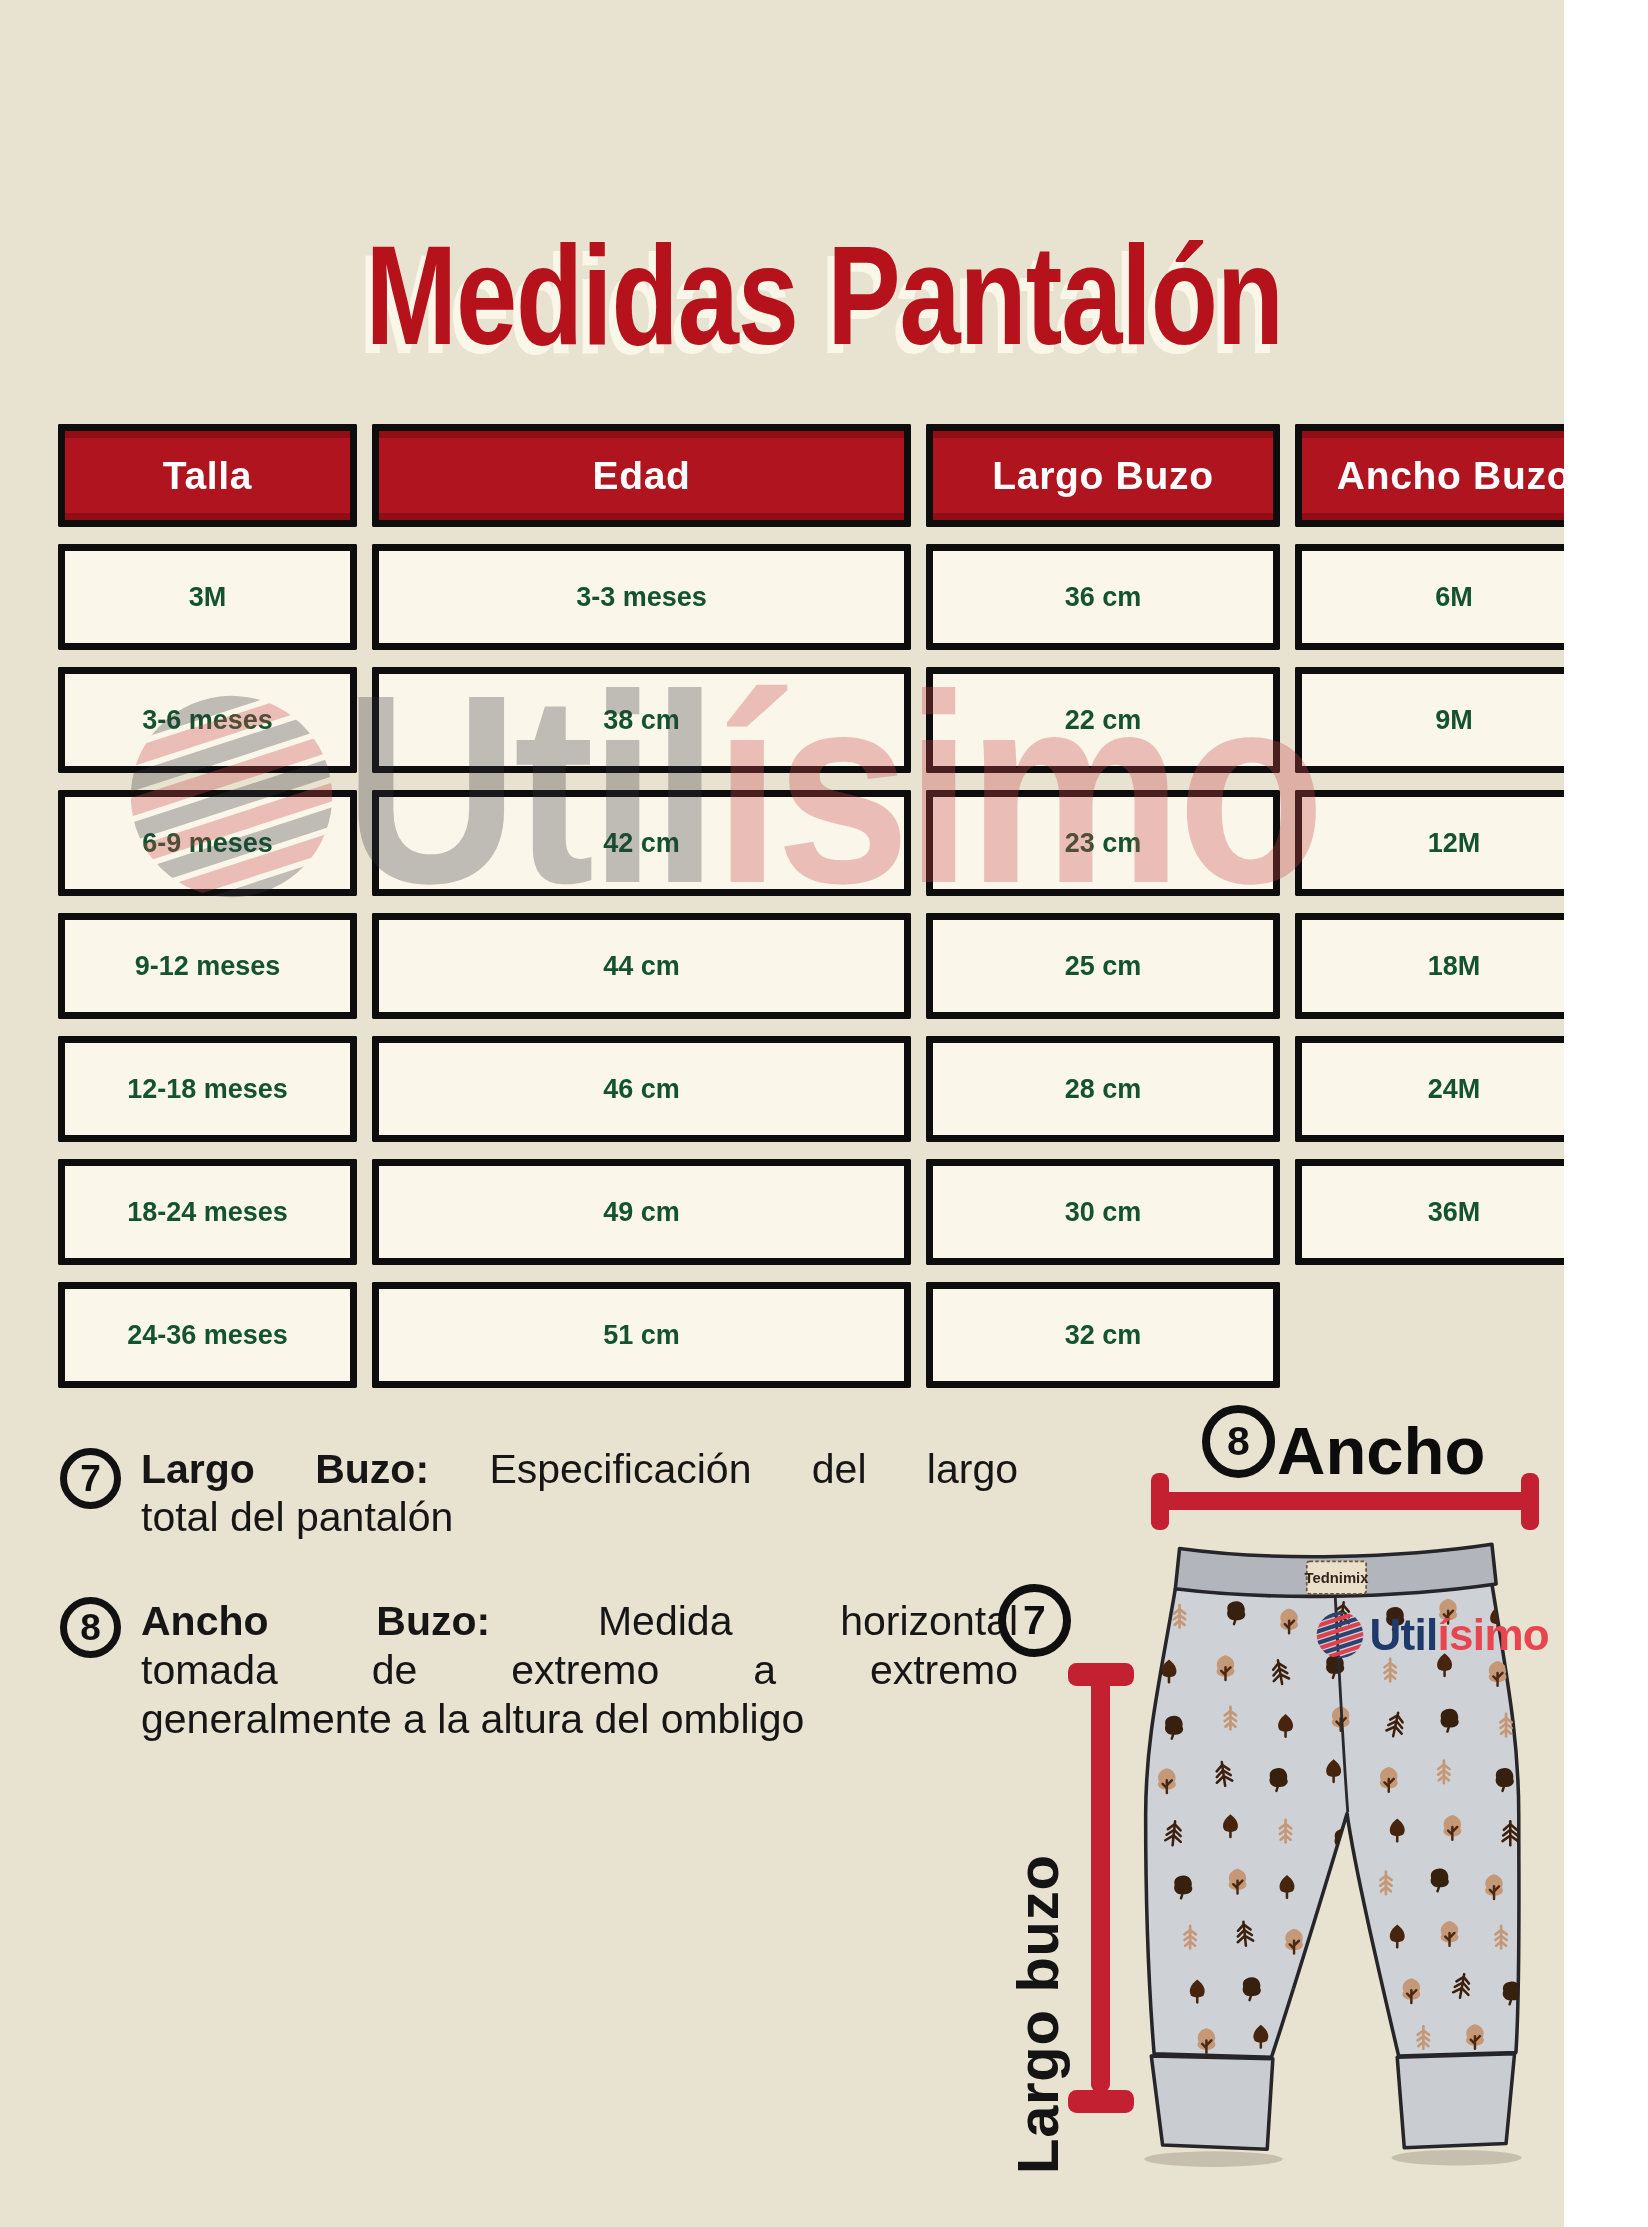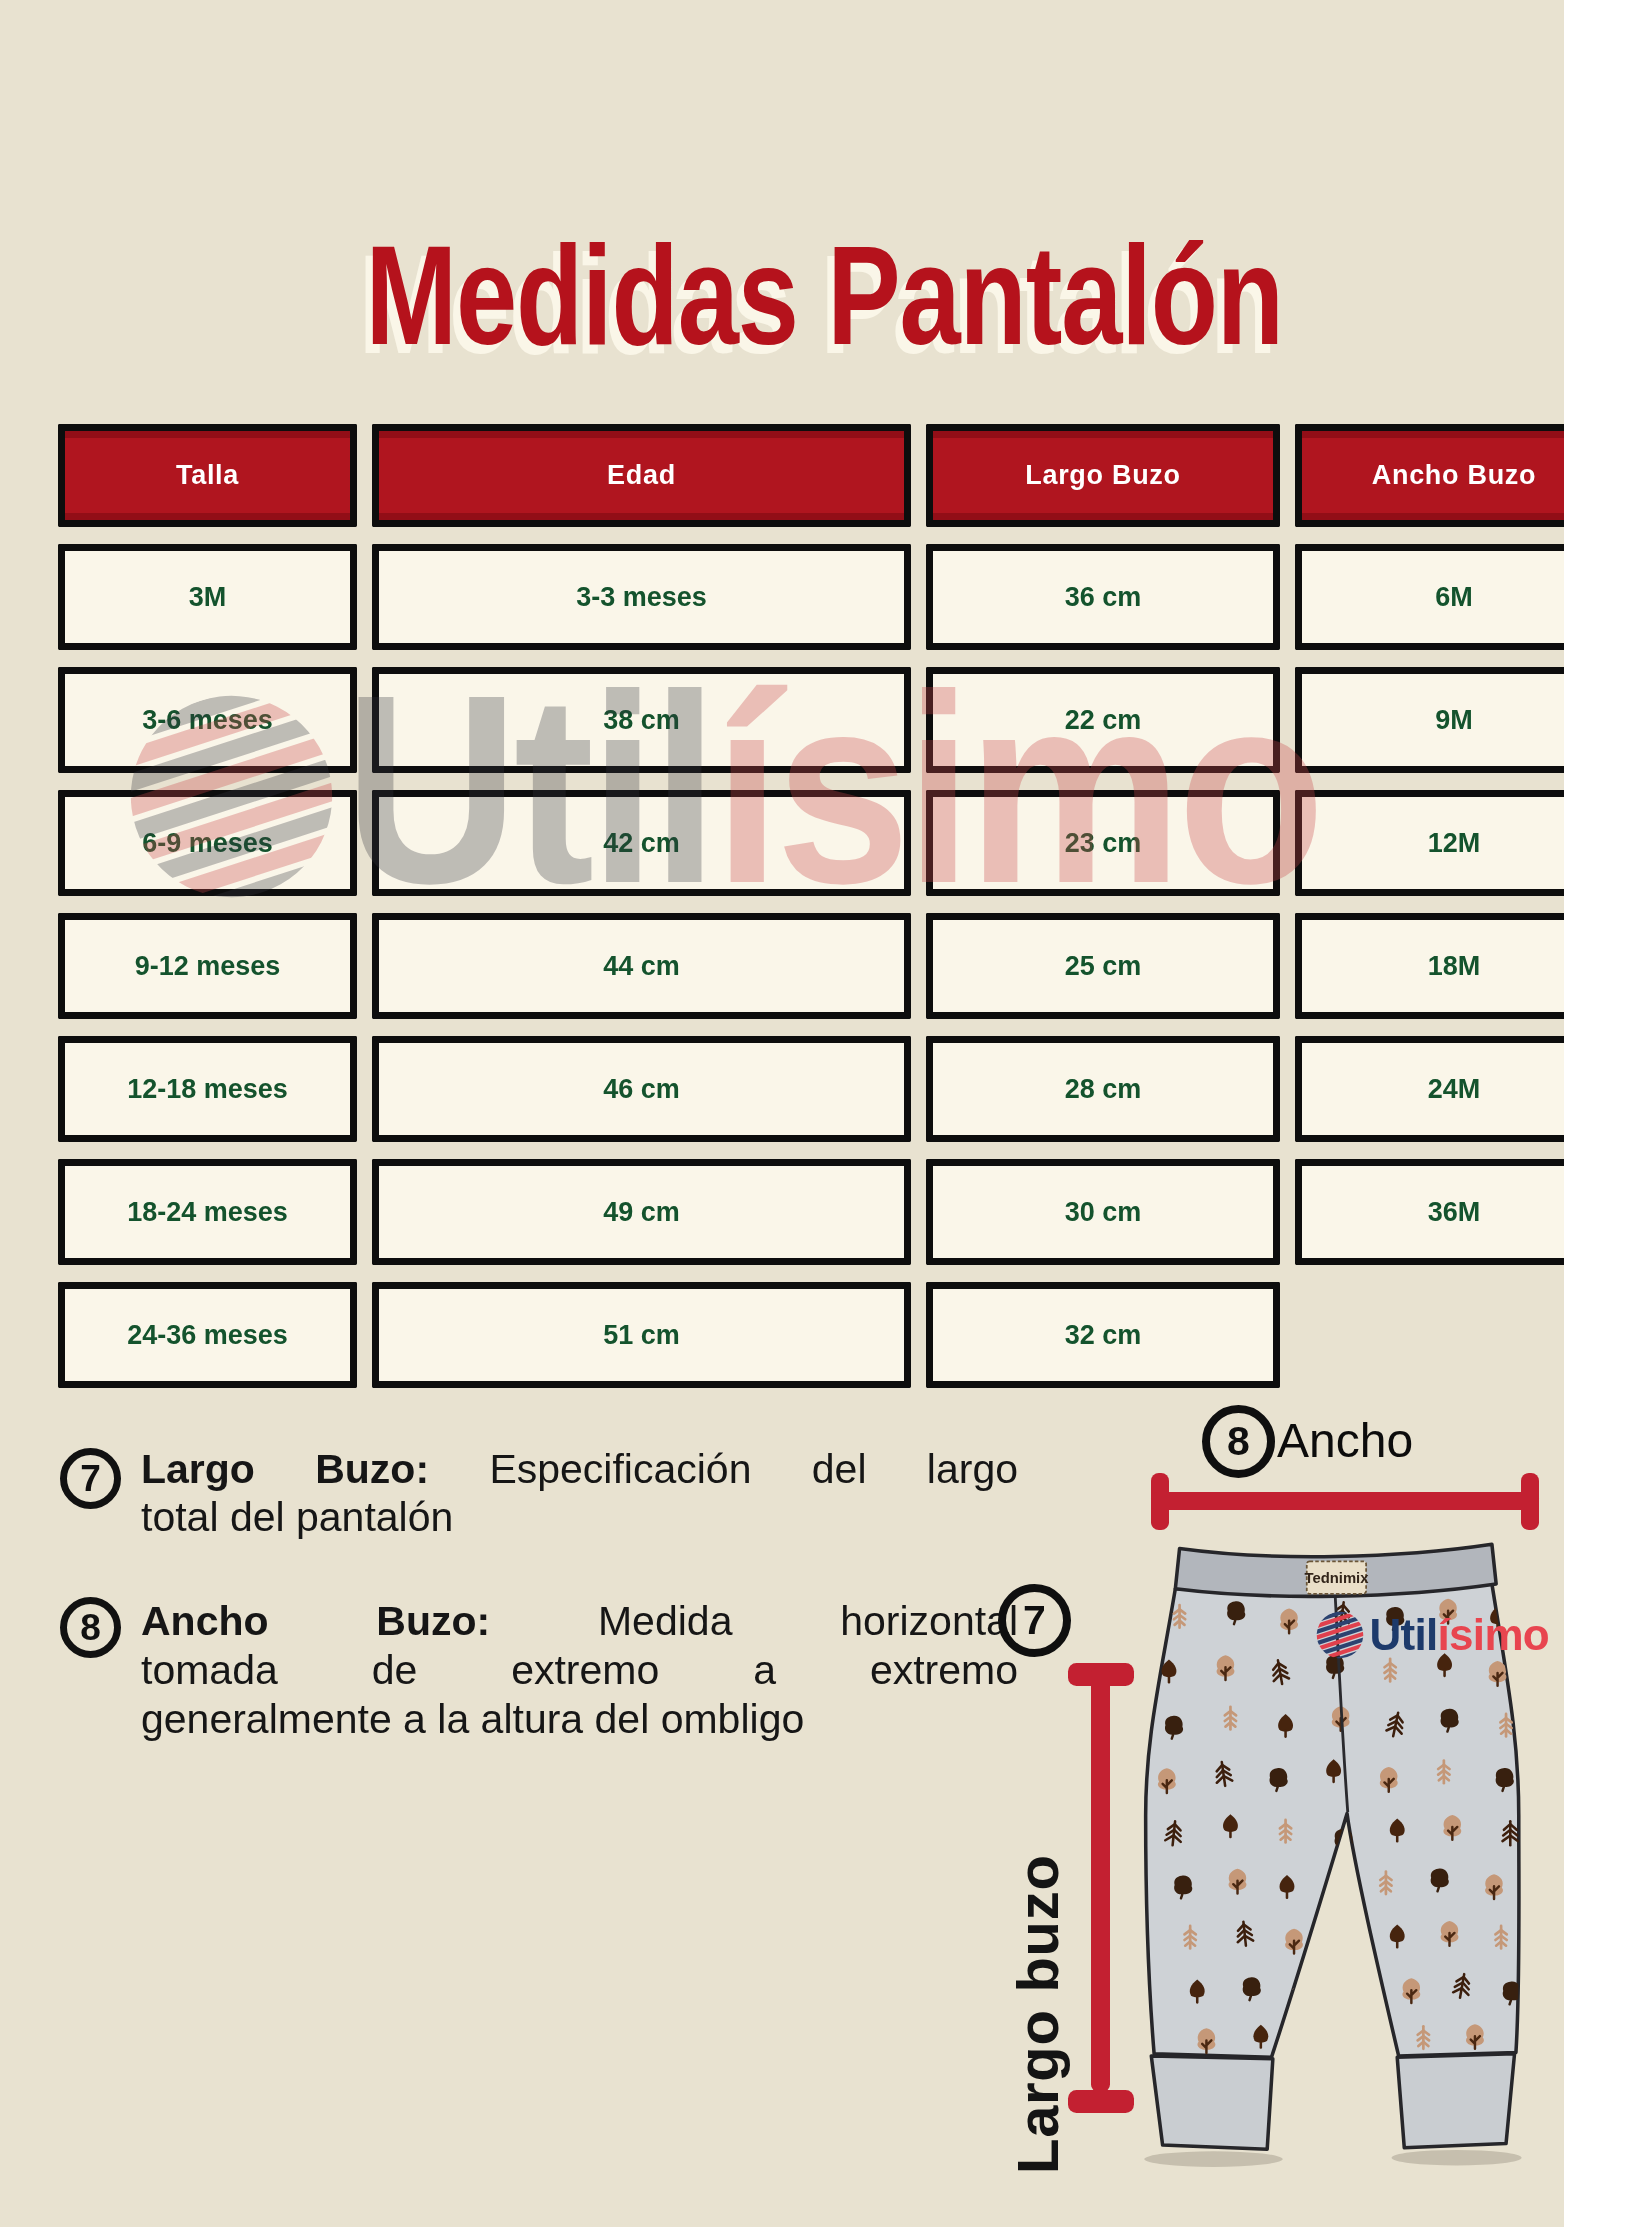--- a/index.html
+++ b/index.html
@@ -23,21 +23,21 @@
     grid-template-rows:103px repeat(7,106px);
     column-gap:15px;row-gap:17px;
   }
   .cell{
     border:7.8px solid var(--border-black,#0d0d0d);
     background:var(--cell-cream,#faf6e9);
     display:flex;align-items:center;justify-content:center;
     font-weight:700;font-size:27px;color:#14532d;border-radius:1.4px;
   }
   .cell.th{
-    background:var(--header-red,#b0151f);color:#ffffff;font-size:27px;letter-spacing:0.7px;
+    background:var(--header-red,#b0151f);color:#ffffff;font-size:39px;letter-spacing:0.7px;
     box-shadow:inset 0 7px 0 rgba(110,6,14,.45), inset 0 -7px 0 rgba(110,6,14,.45);
   }
   
   .watermark{
     position:absolute;left:119px;top:654px;z-index:3;pointer-events:none;
     display:flex;align-items:center;text-align:right;
   }
   .wm-globe{width:225px;height:225px;margin-top:15.6px;flex:0 0 auto;}
   .wm-text{font-size:269px;line-height:1;font-weight:700;letter-spacing:-5.7px;white-space:nowrap;
     transform:scaleX(.9);transform-origin:left center;}
@@ -54,21 +54,21 @@
   .note-line.last{text-align-last:left;}
   .note-term{font-weight:700;}
   .n7 .note-line{line-height:48px;}
   .n8 .note-line{line-height:49px;}
   
   .big-circle{
     position:absolute;width:57px;height:57px;border:8.5px solid #0f0f0f;border-radius:50%;
     display:flex;align-items:center;justify-content:center;
     font-size:41px;font-weight:700;color:#0f0f0f;z-index:4;
   }
-  .ancho-label{position:absolute;left:1277px;top:1417px;font-size:48px;line-height:1;font-weight:400;color:#0c0c0c;z-index:4;}
+  .ancho-label{position:absolute;left:1277px;top:1417px;font-size:67px;line-height:1;font-weight:700;color:#0c0c0c;z-index:4;}
   .h-measure{position:absolute;left:1151px;top:1473px;width:388px;height:57px;z-index:2;}
   .h-measure .bar{position:absolute;left:0;top:19px;width:388px;height:18.4px;border-radius:6.4px;background:var(--measure-red,#c32031);}
   .h-measure .cap{position:absolute;top:0;width:18.4px;height:57px;border-radius:7.8px;background:var(--measure-red,#c32031);}
   .h-measure .cap.left{left:0;} .h-measure .cap.right{right:0;}
   .v-measure{position:absolute;left:1068px;top:1663px;width:66px;height:450px;z-index:2;}
   .v-measure .bar{position:absolute;left:23px;top:4.2px;width:19px;height:424px;border-radius:6.4px;background:var(--measure-red,#c32031);}
   .v-measure .cap{position:absolute;left:0;width:66px;height:22.6px;border-radius:8.5px;background:var(--measure-red,#c32031);}
   .v-measure .cap.top{top:0;} .v-measure .cap.bottom{top:427px;}
   .largo-label{
     position:absolute;left:1007px;top:2174px;width:460px;line-height:61px;

